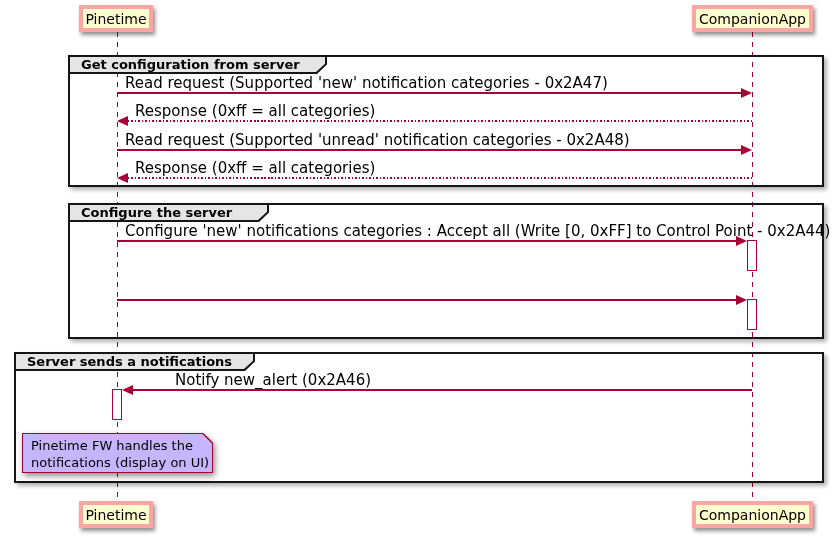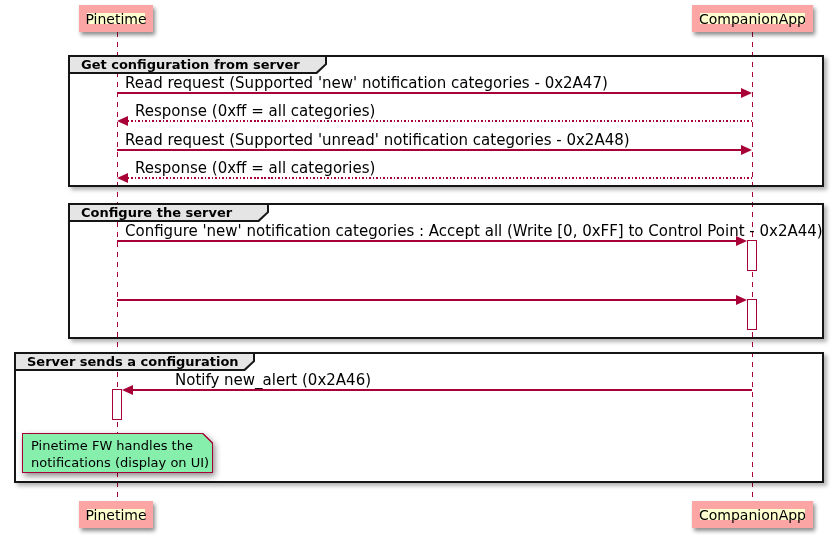--- a/index.html
+++ b/index.html
@@ -5,21 +5,21 @@
   * { margin:0; padding:0; box-sizing:border-box; }
   html,body { background:#ffffff; }
   body { font-family:"DejaVu Sans", sans-serif; }
   .canvas { position:relative; width:835px; height:539px; background:#ffffff; overflow:hidden; }
 
   
   .lifeline { position:absolute; width:1px; z-index:0;
     background:repeating-linear-gradient(to bottom,#A80036 0 5px,transparent 5px 10px); }
 
   
-  .participant { position:absolute; z-index:4; background:#FEFECE; border:8px solid #fca5a5;
+  .participant { position:absolute; z-index:4; background:#FEFECE; border:4px solid #fca5a5;
     display:flex; align-items:center; justify-content:center; font-size:14px; color:#000;
     box-shadow:2px 3px 4px rgba(0,0,0,.45); white-space:nowrap; }
 
   
   .frame { position:absolute; z-index:1; border:2px solid #151515; background:transparent;
     box-shadow:3px 3px 4px rgba(0,0,0,.30); }
   .frame-header { position:absolute; left:-2px; top:-2px; height:19px; z-index:2;
     background:#151515;
     clip-path:polygon(0 0,100% 0,100% 50%,calc(100% - 10px) 100%,0 100%); }
   .frame-header-inner { position:absolute; left:2px; top:2px; right:2px; bottom:2px;
@@ -42,21 +42,21 @@
     border-right:11px solid #A80036; }
 
   
   .activation { position:absolute; z-index:2; width:10px; background:#ffffff;
     border:1.5px solid #A80036; }
 
   
   .note-wrap { position:absolute; z-index:3; filter:drop-shadow(2px 3px 3px rgba(0,0,0,.45)); }
   .note-border { position:absolute; inset:0; background:#A80036;
     clip-path:polygon(0 0,calc(100% - 10px) 0,100% 10px,100% 100%,0 100%); }
-  .note-body { position:absolute; inset:1px; background:#86efac;
+  .note-body { position:absolute; inset:1px; background:#c4b5fd;
     clip-path:polygon(0 0,calc(100% - 9.5px) 0,100% 9.5px,100% 100%,0 100%);
     font-size:13px; color:#000; line-height:17px; padding:3px 8px; white-space:nowrap; }
   .note-fold-line { position:absolute; top:4.6px; right:-2.4px; width:14px; height:1px;
     background:#A80036; transform:rotate(45deg); z-index:4; }
 </style>
 </head>
 <body>
 
 <div class="canvas">
 
@@ -70,41 +70,41 @@
   </div>
 
   <div class="frame" style="left:68px; top:203px; width:756px; height:136px;">
     <div class="frame-header" style="width:201px;">
       <div class="frame-header-inner">Configure the server</div>
     </div>
   </div>
 
   <div class="frame" style="left:14px; top:352px; width:810px; height:131px;">
     <div class="frame-header" style="width:241px;">
-      <div class="frame-header-inner">Server sends a configuration</div>
+      <div class="frame-header-inner">Server sends a notifications</div>
     </div>
   </div>
 
   <div class="msg-label" style="left:125px; top:75px;">Read request (Supported 'new' notification categories - 0x2A47)</div>
   <div class="msg-line-solid" style="left:117px; top:92px; width:625px;"></div>
   <div class="head-right" style="left:741px; top:88px;"></div>
 
   <div class="msg-label" style="left:135px; top:103px;">Response (0xff = all categories)</div>
   <div class="msg-line-dotted" style="left:128px; top:120px; width:624px;"></div>
   <div class="head-left" style="left:117px; top:116px;"></div>
 
   <div class="msg-label" style="left:125px; top:132px;">Read request (Supported 'unread' notification categories - 0x2A48)</div>
   <div class="msg-line-solid" style="left:117px; top:149px; width:625px;"></div>
   <div class="head-right" style="left:741px; top:145px;"></div>
 
   <div class="msg-label" style="left:135px; top:160px;">Response (0xff = all categories)</div>
   <div class="msg-line-dotted" style="left:128px; top:177px; width:624px;"></div>
   <div class="head-left" style="left:117px; top:173px;"></div>
 
-  <div class="msg-label" style="left:125px; top:223px;">Configure 'new' notification categories : Accept all (Write [0, 0xFF] to Control Point - 0x2A44)</div>
+  <div class="msg-label" style="left:125px; top:223px;">Configure 'new' notifications categories : Accept all (Write [0, 0xFF] to Control Point - 0x2A44)</div>
   <div class="msg-line-solid" style="left:117px; top:240px; width:620px;"></div>
   <div class="head-right" style="left:736px; top:236px;"></div>
   <div class="activation" style="left:747px; top:240px; height:31px;"></div>
 
   <div class="msg-line-solid" style="left:117px; top:299px; width:620px;"></div>
   <div class="head-right" style="left:736px; top:295px;"></div>
   <div class="activation" style="left:747px; top:299px; height:31px;"></div>
 
   <div class="msg-label" style="left:140px; top:372px;margin-left:35px;">Notify new_alert (0x2A46)</div>
   <div class="msg-line-solid" style="left:133px; top:389px; width:619px;"></div>

